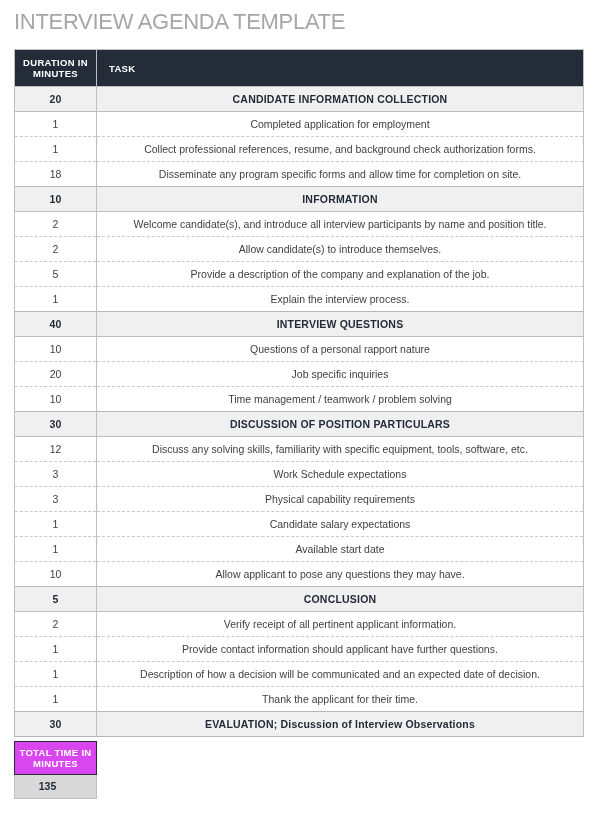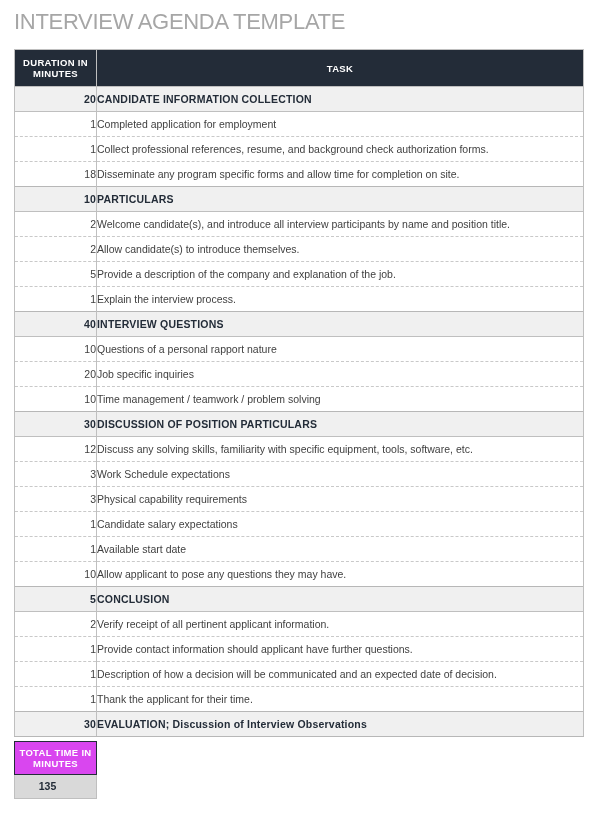--- a/index.html
+++ b/index.html
@@ -32,34 +32,34 @@
     background: #232C38;
     color: #ffffff;
     font-size: 9.5px;
     font-weight: bold;
     letter-spacing: 0.3px;
     height: 37px;
     vertical-align: middle;
     border: 1px solid #BFBFBF;
   }
   th.h-duration { text-align: center; padding: 2px 8px; line-height: 11px; margin-top: 16px; }
-  th.h-task { text-align: center; padding: 2px 12px; }
+  th.h-task { text-align: left; padding: 2px 12px; }
   table.agenda td {
     height: 25px;
     font-size: 10.5px;
     color: #3F3F3F;
     vertical-align: middle;
     border-left: 1px solid #BFBFBF;
     border-right: 1px solid #BFBFBF;
     padding: 0;
     white-space: nowrap;
     overflow: hidden;
   }
-  td.cell-duration { text-align: right; }
-  td.cell-task { text-align: left; padding: 0 12px; }
+  td.cell-duration { text-align: center; }
+  td.cell-task { text-align: center; padding: 0 12px; }
   tr.row-item td { border-top: 1px dashed #C9C9C9; }
   tr.row-item.after-section td { border-top: 1px solid #BFBFBF; }
   tr.row-section td {
     background: #F0F0F0;
     color: #232C38;
     font-weight: bold;
     border-top: 1px solid #B7B7B7;
     letter-spacing: 0.2px;
   }
   tr.row-last td { border-bottom: 1px solid #B7B7B7; }
@@ -119,21 +119,21 @@
         <tr class="row-item">
           <td class="cell-duration">1</td>
           <td class="cell-task">Collect professional references, resume, and background check authorization forms.</td>
         </tr>
         <tr class="row-item">
           <td class="cell-duration">18</td>
           <td class="cell-task">Disseminate any program specific forms and allow time for completion on site.</td>
         </tr>
         <tr class="row-section">
           <td class="cell-duration">10</td>
-          <td class="cell-task">PARTICULARS</td>
+          <td class="cell-task">INFORMATION</td>
         </tr>
         <tr class="row-item after-section">
           <td class="cell-duration">2</td>
           <td class="cell-task">Welcome candidate(s), and introduce all interview participants by name and position title.</td>
         </tr>
         <tr class="row-item">
           <td class="cell-duration">2</td>
           <td class="cell-task">Allow candidate(s) to introduce themselves.</td>
         </tr>
         <tr class="row-item">

